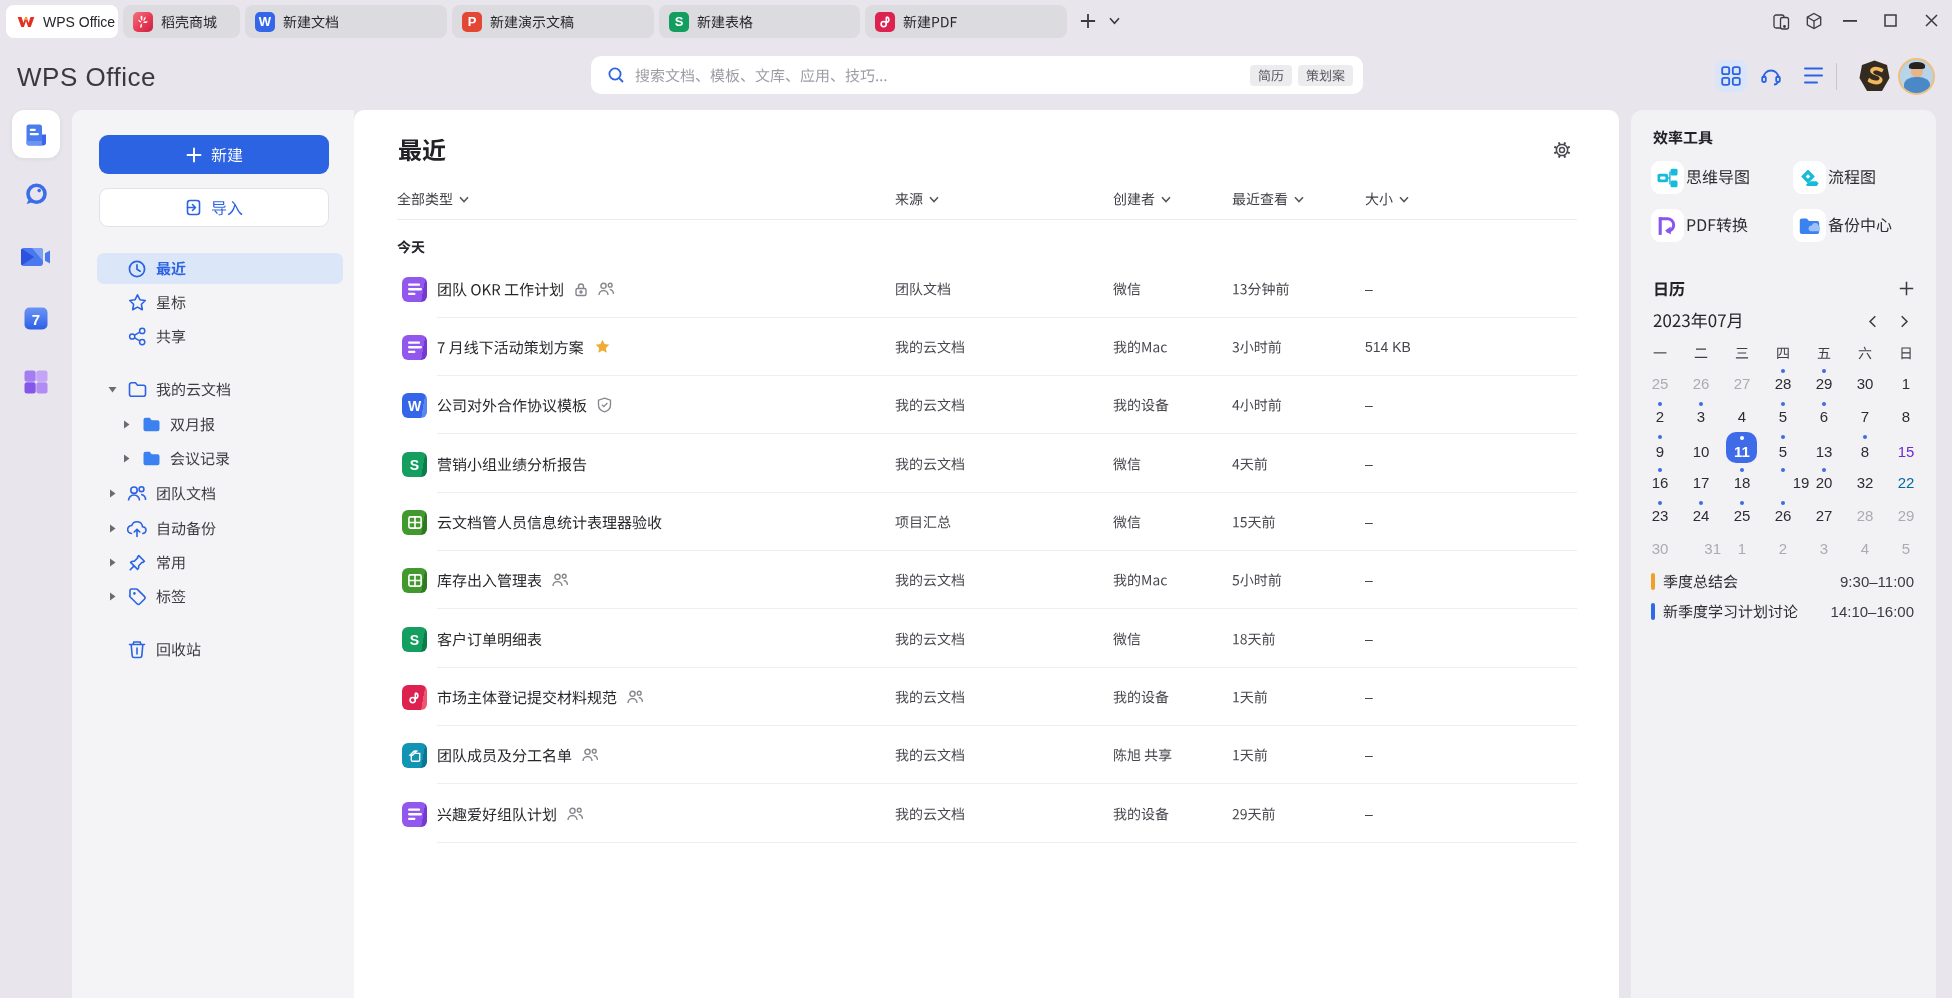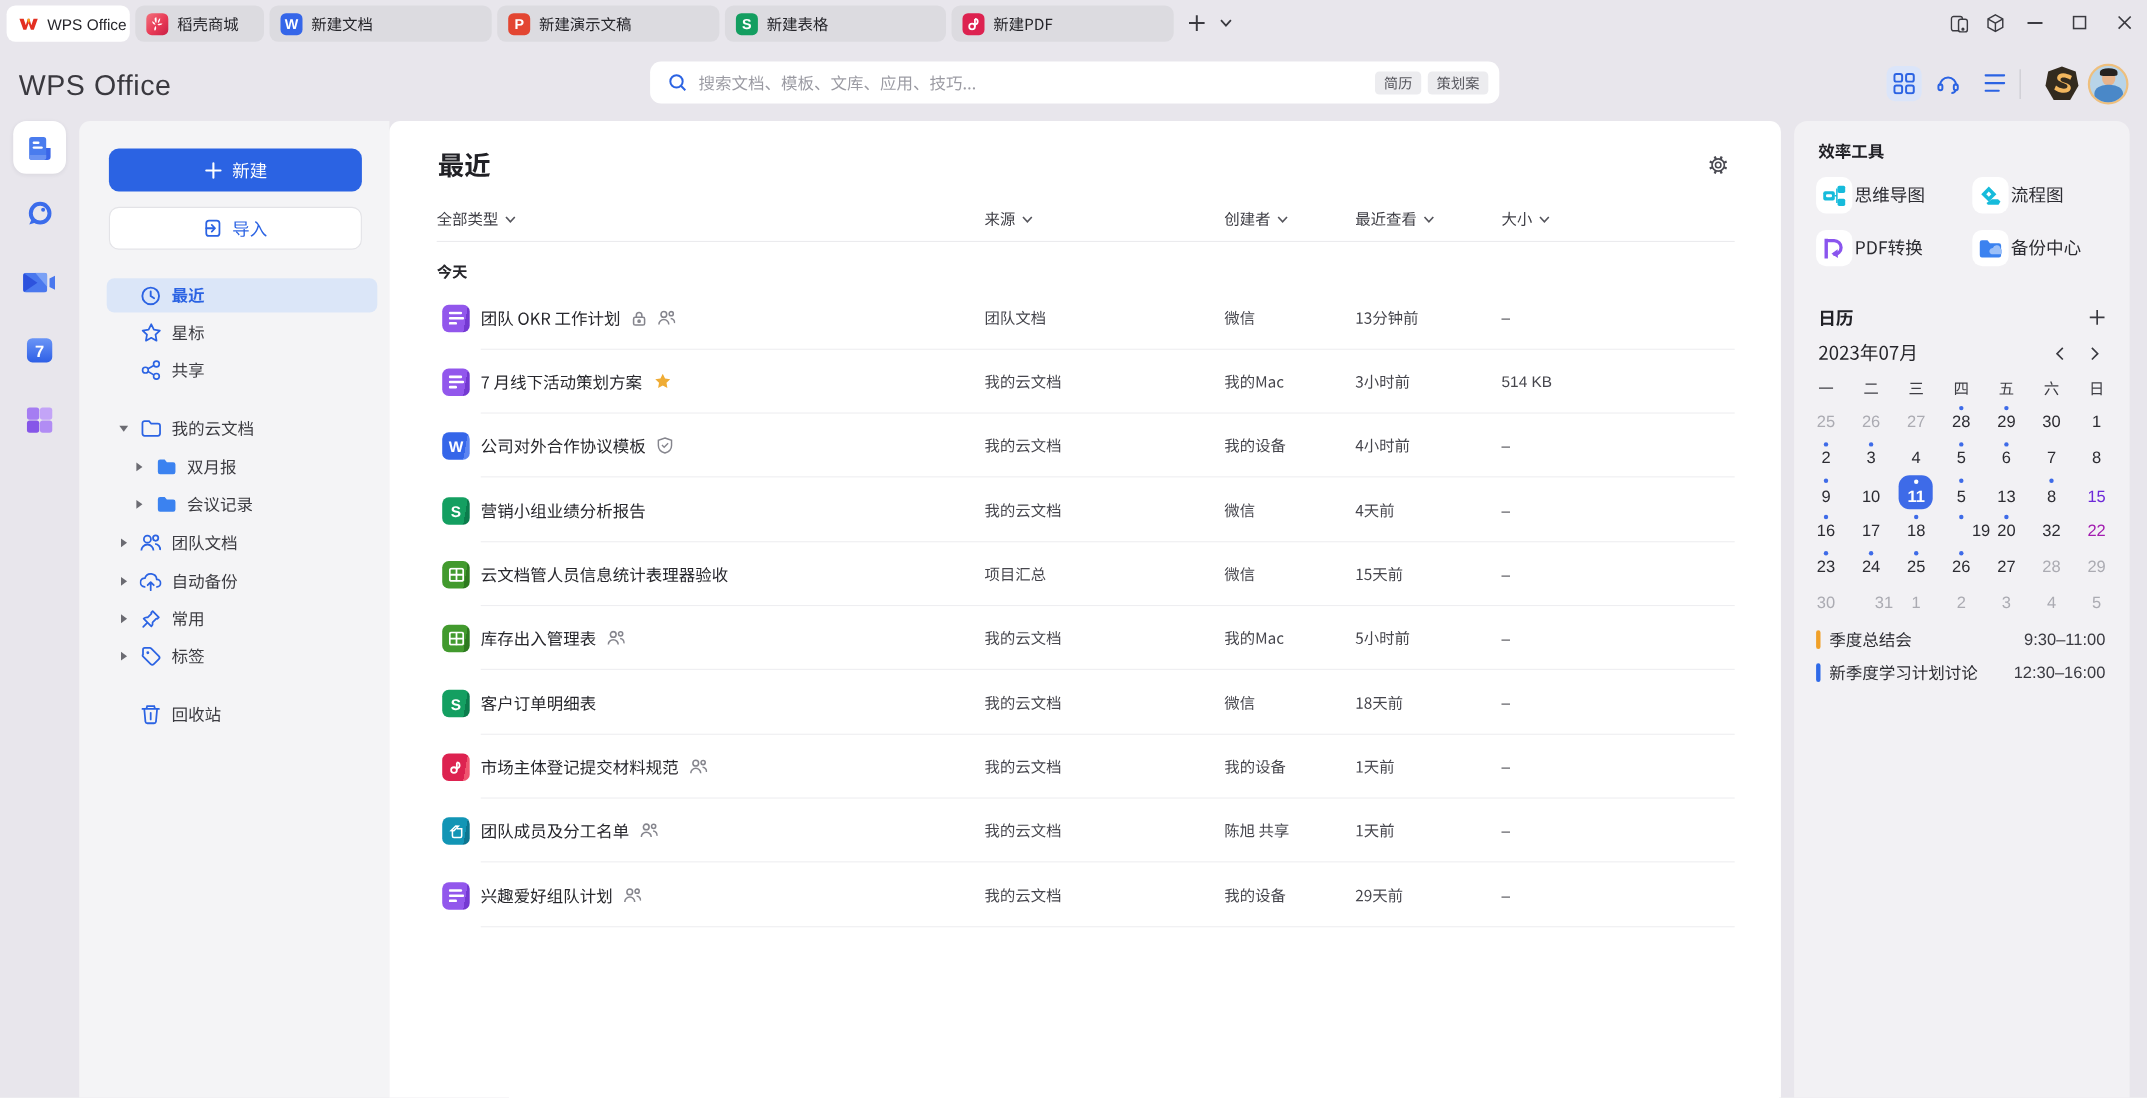--- a/index.html
+++ b/index.html
@@ -1587,21 +1587,21 @@
   <span class="abs" style="left:1658px; top:468px; width:4px; height:4px; background:#3e6be8; border-radius:50%;"></span>
   <span class="abs" style="left:1640px; top:474px; width:40px; text-align:center; font-size:15px; color:#2c2c32;">16</span>
   <span class="abs" style="left:1681px; top:474px; width:40px; text-align:center; font-size:15px; color:#2c2c32;">17</span>
   <span class="abs" style="left:1740px; top:468px; width:4px; height:4px; background:#3e6be8; border-radius:50%;"></span>
   <span class="abs" style="left:1722px; top:474px; width:40px; text-align:center; font-size:15px; color:#2c2c32;">18</span>
   <span class="abs" style="left:1781px; top:468px; width:4px; height:4px; background:#3e6be8; border-radius:50%;"></span>
   <span class="abs" style="left:1781px; top:474px; width:40px; text-align:center; font-size:15px; color:#2c2c32;">19</span>
   <span class="abs" style="left:1822px; top:468px; width:4px; height:4px; background:#3e6be8; border-radius:50%;"></span>
   <span class="abs" style="left:1804px; top:474px; width:40px; text-align:center; font-size:15px; color:#2c2c32;">20</span>
   <span class="abs" style="left:1845px; top:474px; width:40px; text-align:center; font-size:15px; color:#2c2c32;">32</span>
-  <span class="abs" style="left:1886px; top:474px; width:40px; text-align:center; font-size:15px; color:#a21caf;">22</span>
+  <span class="abs" style="left:1886px; top:474px; width:40px; text-align:center; font-size:15px; color:#0369a1;">22</span>
   <span class="abs" style="left:1658px; top:501px; width:4px; height:4px; background:#3e6be8; border-radius:50%;"></span>
   <span class="abs" style="left:1640px; top:507px; width:40px; text-align:center; font-size:15px; color:#2c2c32;">23</span>
   <span class="abs" style="left:1699px; top:501px; width:4px; height:4px; background:#3e6be8; border-radius:50%;"></span>
   <span class="abs" style="left:1681px; top:507px; width:40px; text-align:center; font-size:15px; color:#2c2c32;">24</span>
   <span class="abs" style="left:1740px; top:501px; width:4px; height:4px; background:#3e6be8; border-radius:50%;"></span>
   <span class="abs" style="left:1722px; top:507px; width:40px; text-align:center; font-size:15px; color:#2c2c32;">25</span>
   <span class="abs" style="left:1781px; top:501px; width:4px; height:4px; background:#3e6be8; border-radius:50%;"></span>
   <span class="abs" style="left:1763px; top:507px; width:40px; text-align:center; font-size:15px; color:#2c2c32;">26</span>
   <span class="abs" style="left:1804px; top:507px; width:40px; text-align:center; font-size:15px; color:#2c2c32;">27</span>
   <span class="abs" style="left:1845px; top:507px; width:40px; text-align:center; font-size:15px; color:#ababb2;">28</span>
@@ -1636,15 +1636,15 @@
           <use href="#gR5b63" x="1000"></use>
           <use href="#gR5ea6" x="2000"></use>
           <use href="#gR5b66" x="3000"></use>
           <use href="#gR4e60" x="4000"></use>
           <use href="#gR8ba1" x="5000"></use>
           <use href="#gR5212" x="6000"></use>
           <use href="#gR8ba8" x="7000"></use>
           <use href="#gR8bba" x="8000"></use>
         </g>
       </svg>
-      <span class="tm">12:30–16:00</span>
+      <span class="tm">14:10–16:00</span>
     </div>
 </div>
 
 </body></html>

